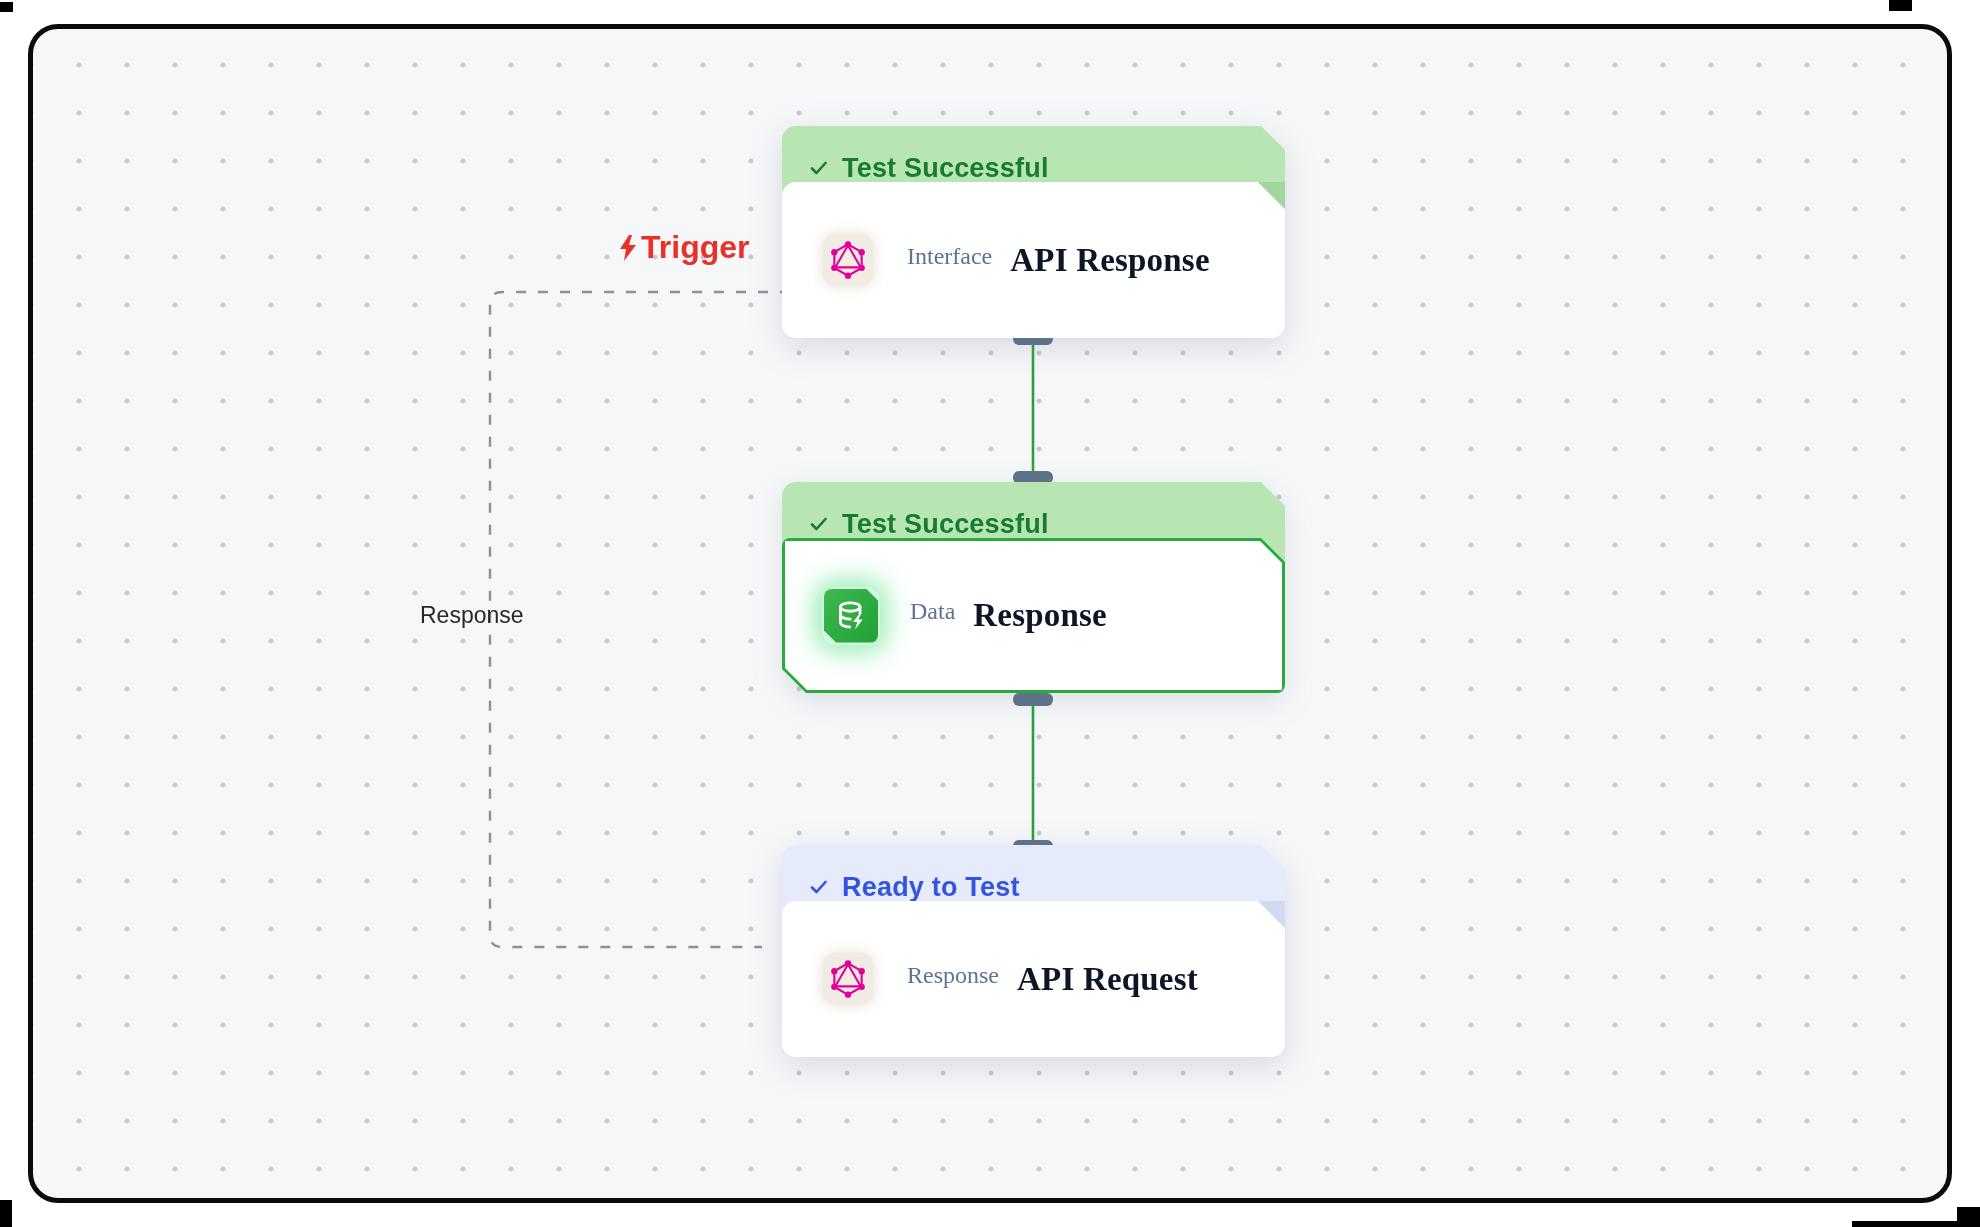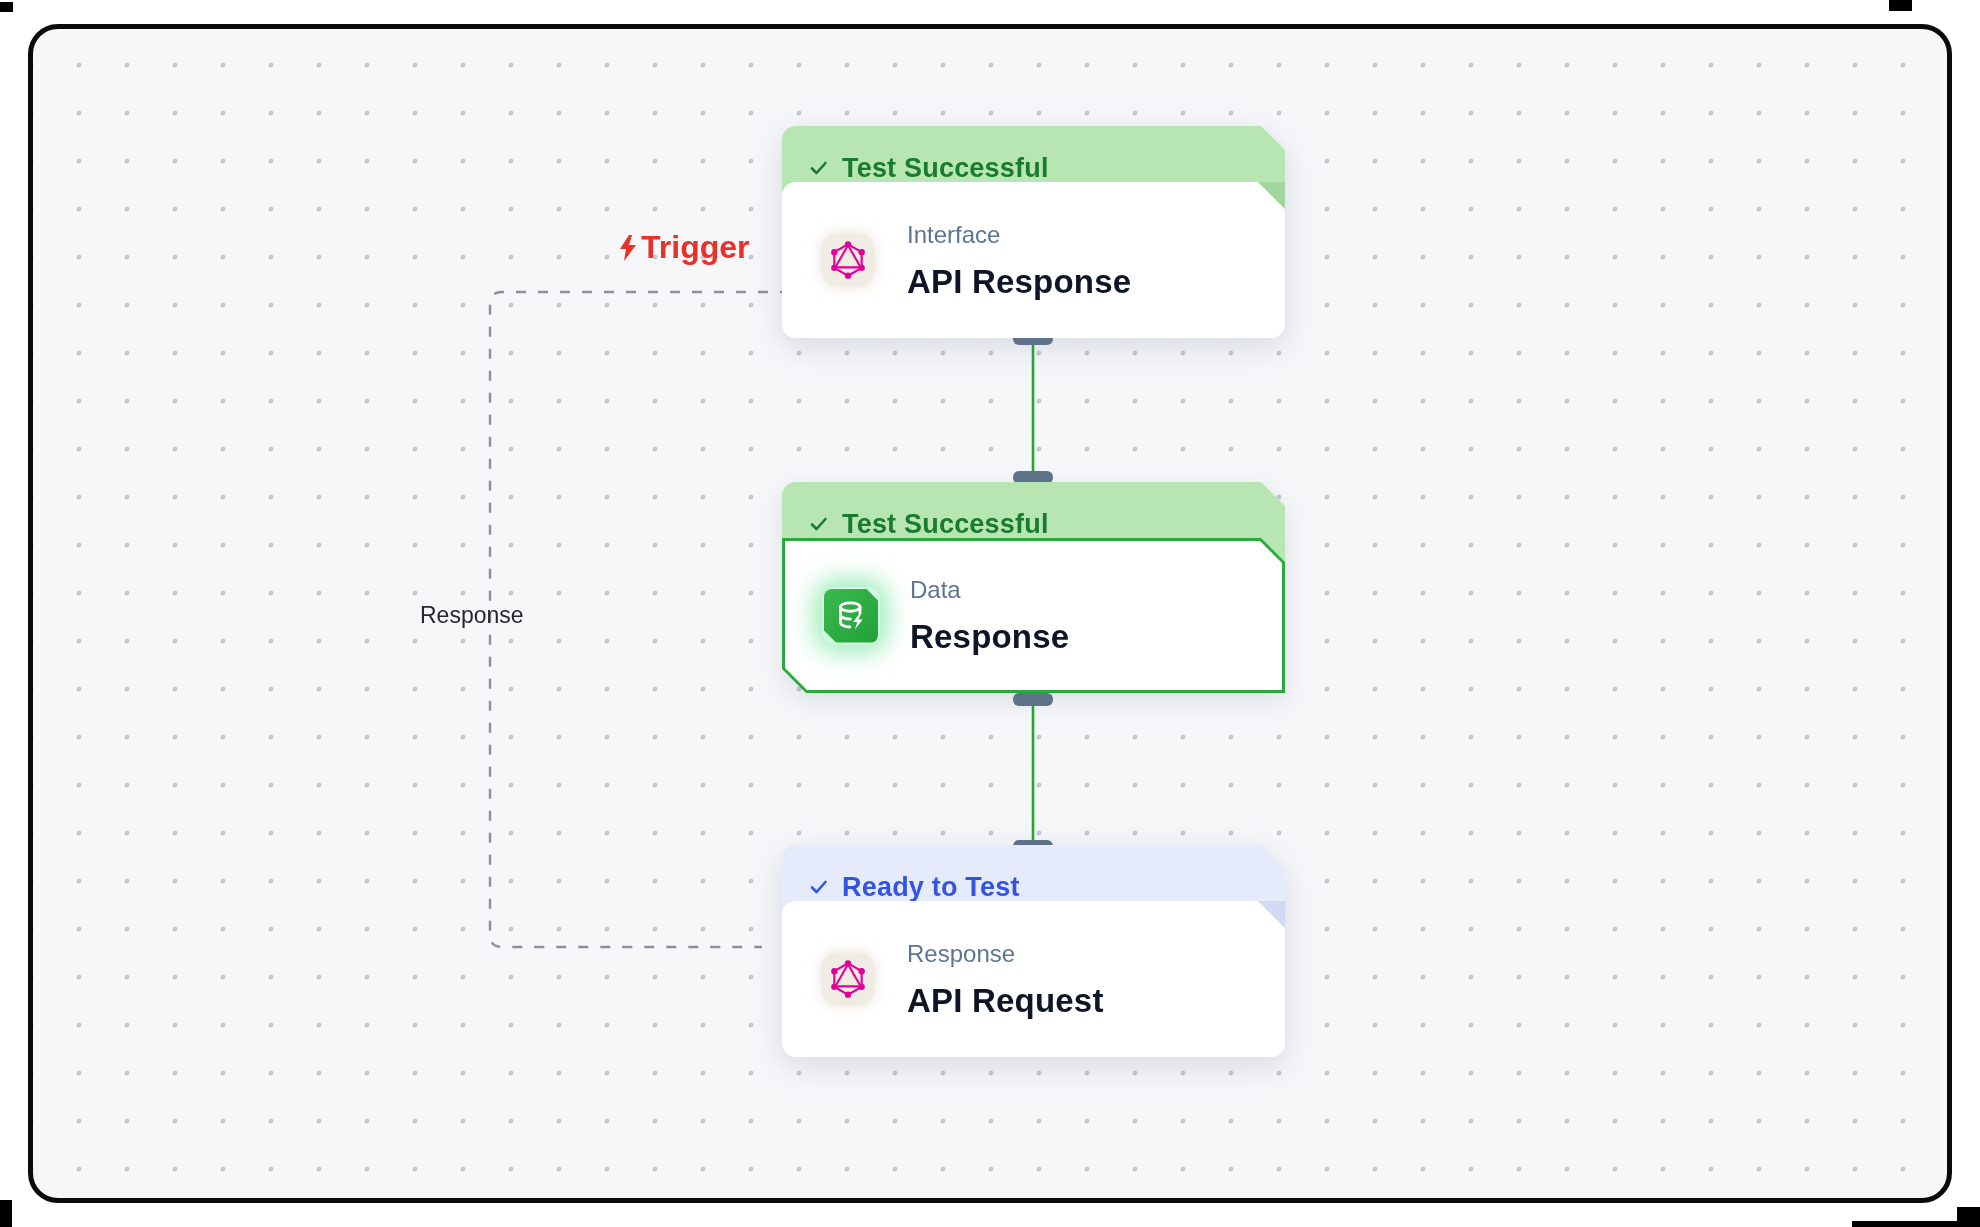--- a/index.html
+++ b/index.html
@@ -27,39 +27,39 @@
   .fold{position:absolute;top:56px;left:calc(100% - 27px);width:27px;height:27px;
     clip-path:polygon(0 0,100% 0,100% 100%);}
 
   .success .banner{background:#b7e6b3;color:#197a31;}
   .success .fold{background:#a3d69f;}
   .ready .banner{background:#e6ebfb;color:#3353e3;}
   .ready .fold{background:#d2daf3;}
 
   
   .node.selected{filter:drop-shadow(0 8px 14px rgba(100,116,139,.18));height:211px;}
-  .node.selected .body{background:#2aa93c;border-radius:0;height:155px;
+  .node.selected .body{background:#2aa93c;border-radius:8px;height:155px;
     clip-path:polygon(0 0,calc(100% - 24px) 0,100% 24px,100% 100%,24px 100%,0 calc(100% - 24px));
     padding-left:0;display:block;}
   .body-inner{position:absolute;inset:3px;background:#ffffff;
     clip-path:polygon(0 0,calc(100% - 22px) 0,100% 22px,100% 100%,22px 100%,0 calc(100% - 22px));}
   .body-content{position:absolute;inset:0;display:flex;align-items:center;padding-left:40px;box-sizing:border-box;}
 
   .icon-tile{width:52px;height:52px;border-radius:14px;margin-right:33px;flex:0 0 auto;
     display:flex;align-items:center;justify-content:center;}
   .tile-beige{background:#f1ece3;box-shadow:0 0 14px rgba(214,200,180,.55);}
   .tile-green{background:linear-gradient(135deg,#3cb94f,#21a136);
     clip-path:polygon(0 0,calc(100% - 12px) 0,100% 12px,100% 100%,12px 100%,0 calc(100% - 12px));
     border-radius:8px;}
   .glow{width:58px;height:58px;margin-right:30px;flex:0 0 auto;border-radius:14px;
     display:flex;align-items:center;justify-content:center;
     box-shadow:0 0 24px 8px rgba(74,222,128,.55);background:rgba(74,222,128,.25);}
   .glow .icon-tile{margin:0;width:54px;height:54px;}
 
-  .node-text{display:flex;flex-direction:column;gap:18px;}
+  .node-text{display:flex;flex-direction:row;gap:18px;font-family:Liberation Serif, serif;}
   .category{font-size:24px;color:#5f7492;line-height:1;}
   .title{font-size:33px;font-weight:700;color:#0d1526;line-height:1;letter-spacing:.2px;}
 
   
   .trigger-label{position:absolute;left:617px;top:229px;display:flex;align-items:center;gap:3px;
     color:#e8312a;font-size:32px;font-weight:700;}
   .response-label{position:absolute;left:420px;top:602px;width:130px;
     font-size:23px;color:#26282c;}
 
   

